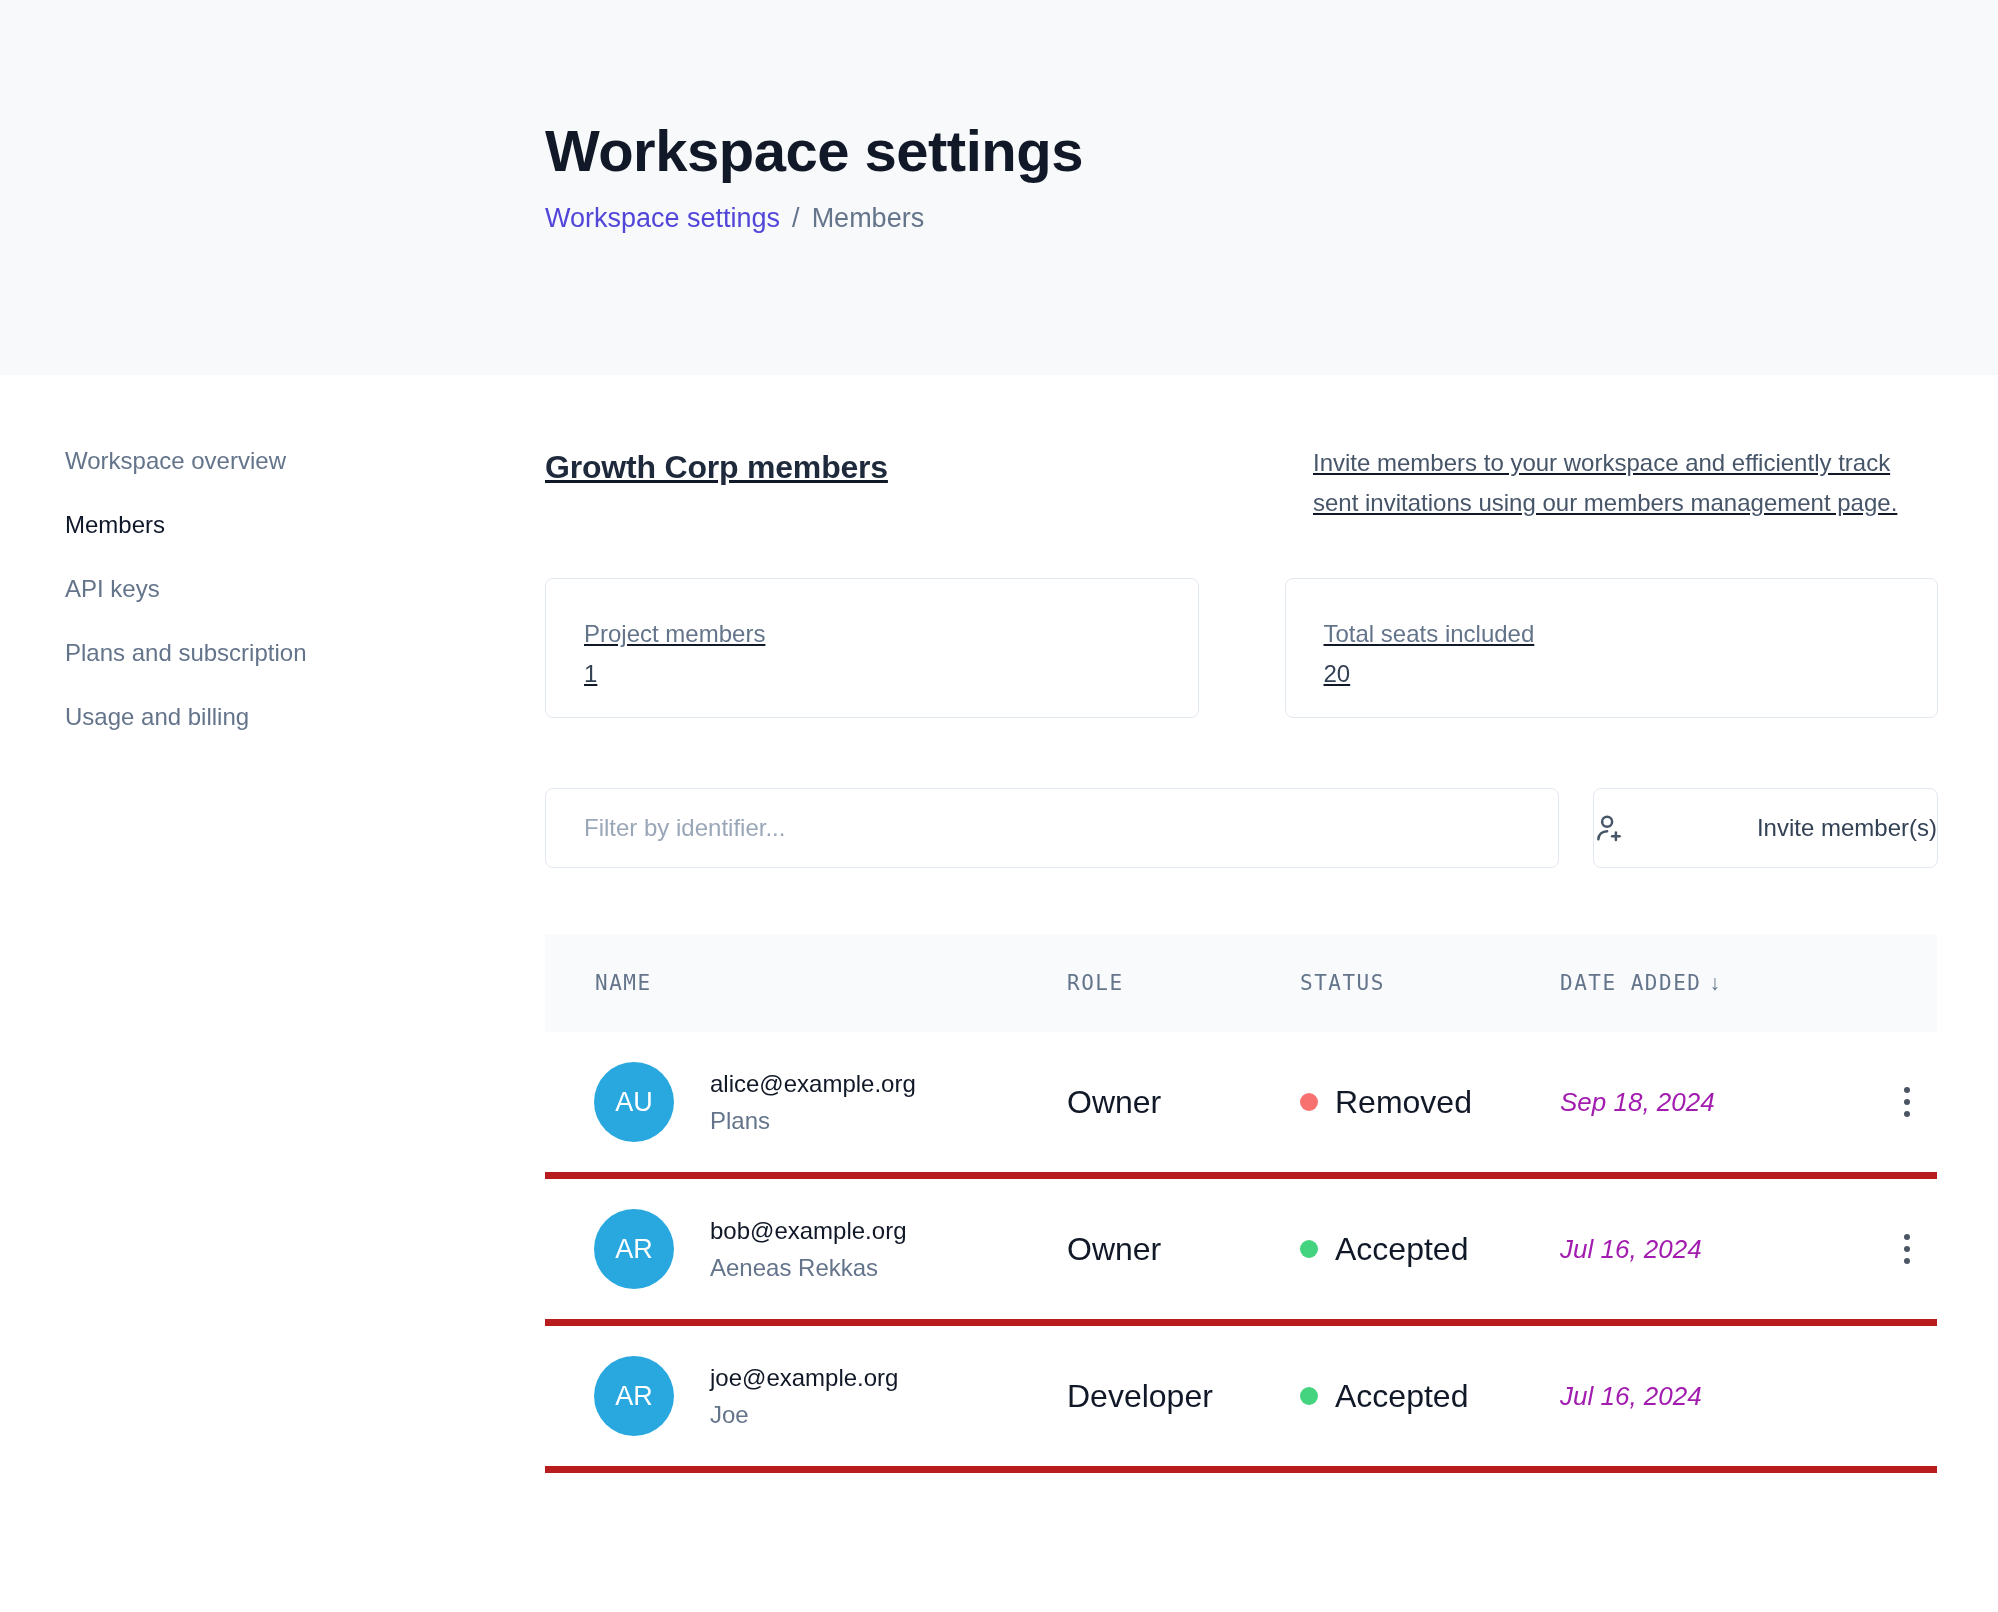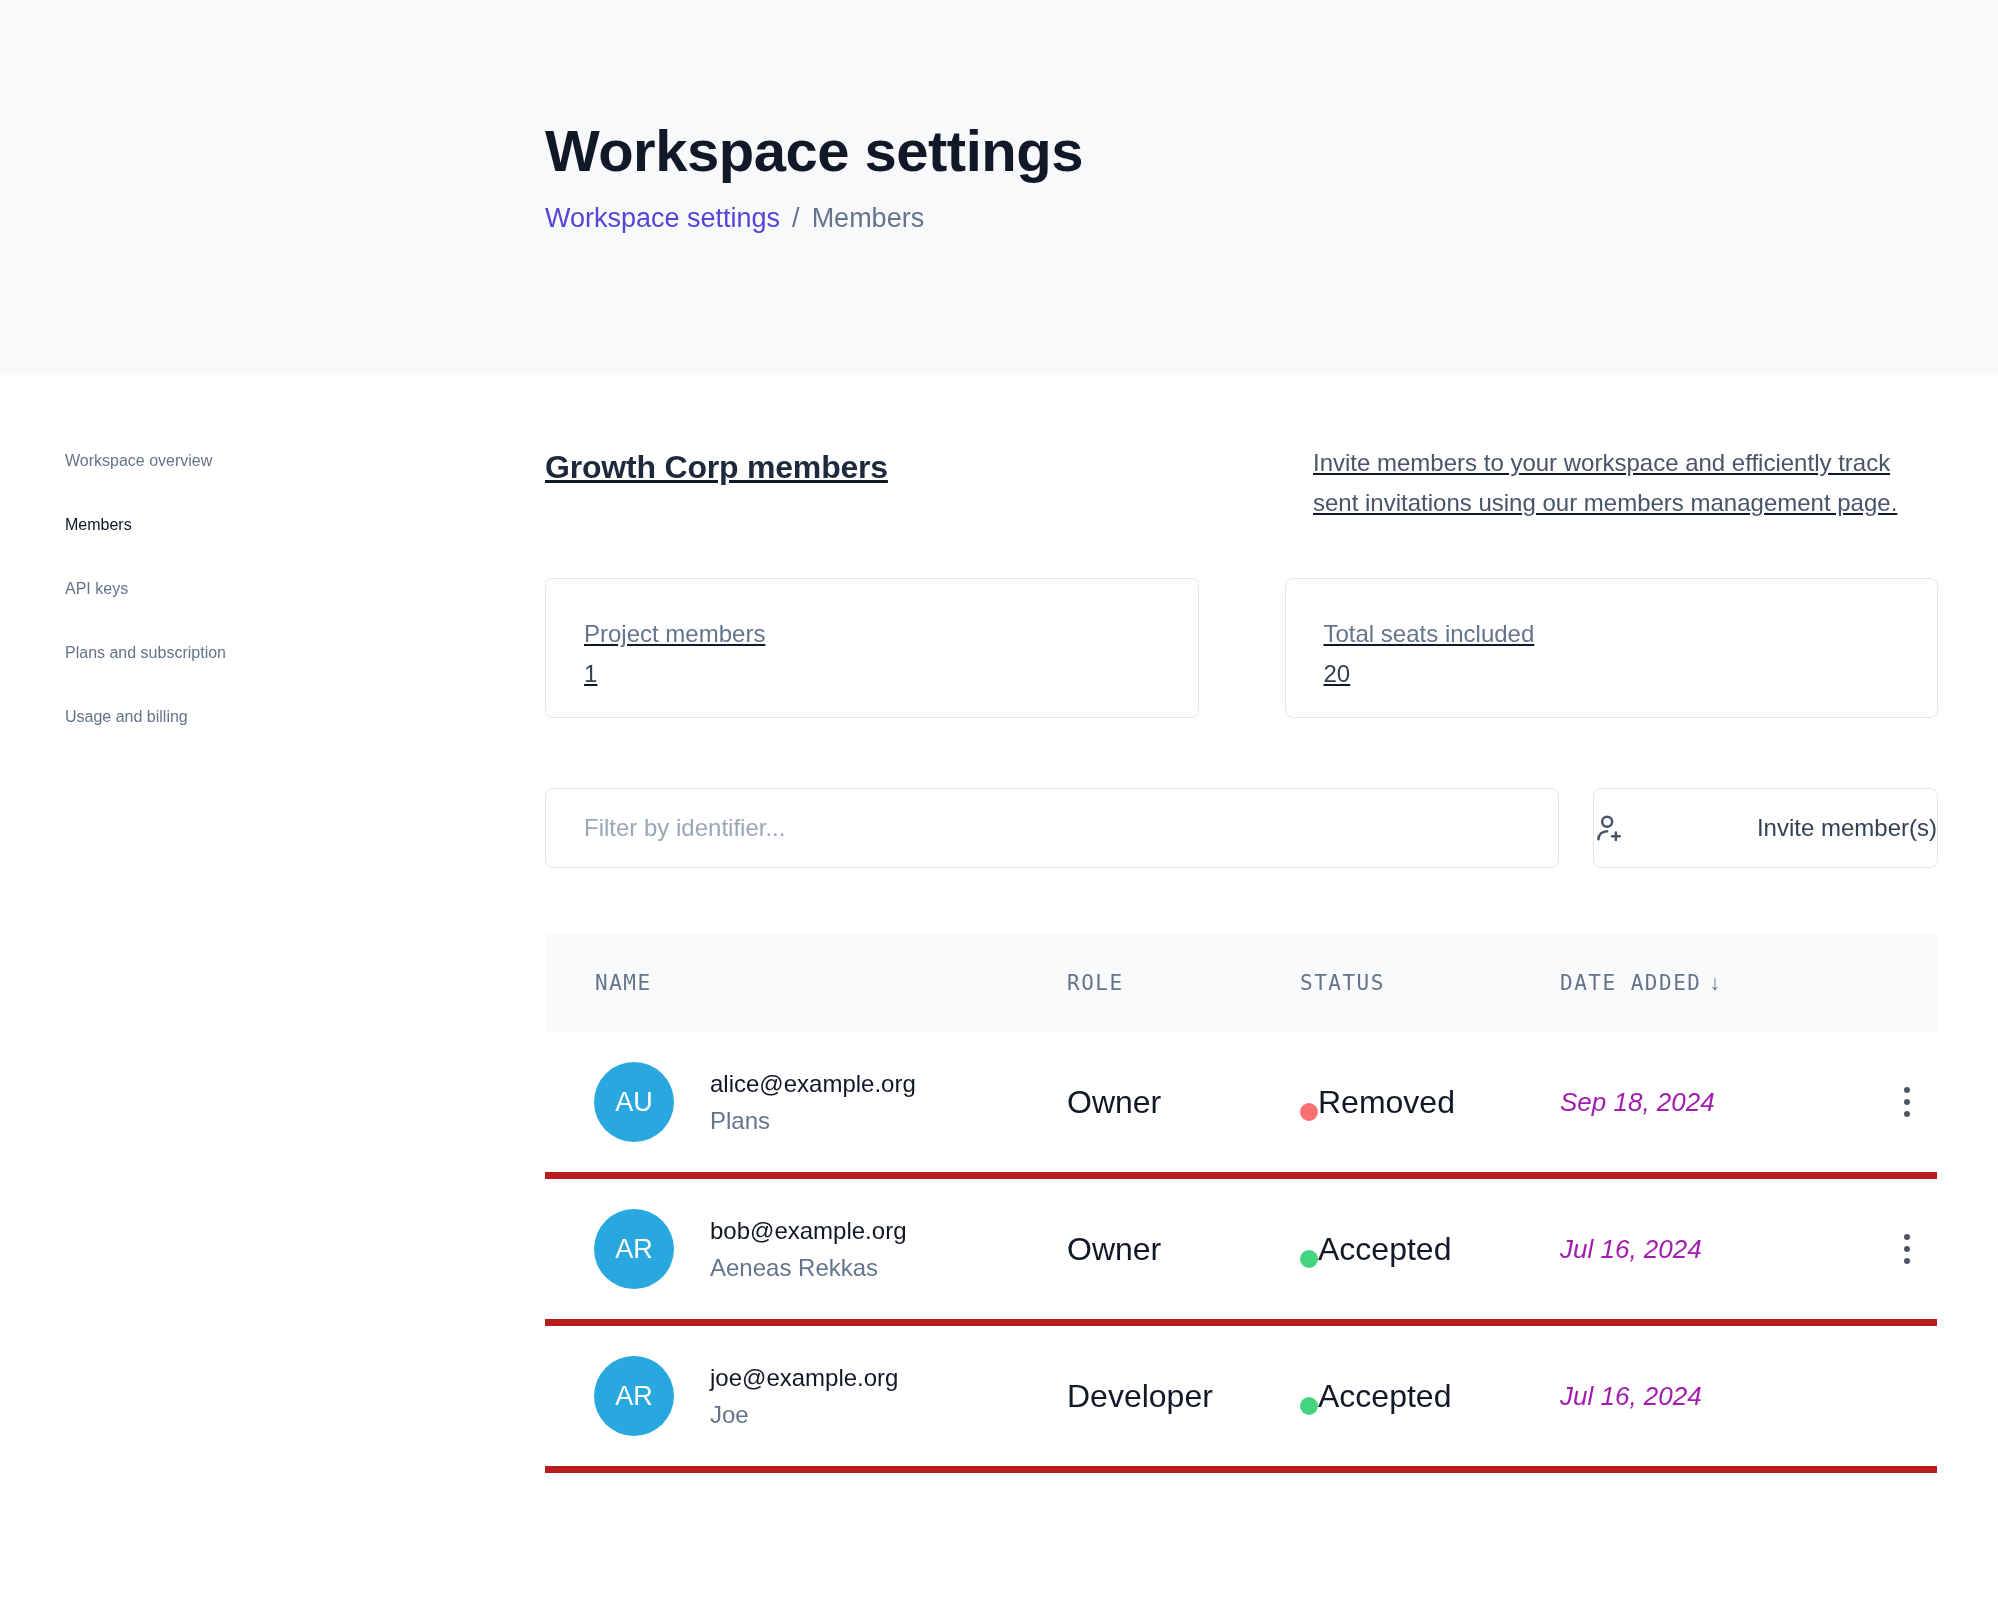--- a/index.html
+++ b/index.html
@@ -38,21 +38,21 @@
   .breadcrumb .bc-sep, .breadcrumb .bc-current { color: #64748b; }
 
   
   .layout { display: flex; }
   .sidebar {
     width: 545px;
     padding: 74px 0 0 65px;
     flex-shrink: 0;
   }
   .side-item {
-    font-size: 16px;
+    font-size: 24px;
     color: #64748b;
     margin-bottom: 40px;
     line-height: 24px;
     cursor: pointer;
     width: fit-content;
   }
   .side-item.active { color: #0f172a; }
 
   .main {
     width: 1393px;
@@ -151,21 +151,21 @@
     font-size: 27px;
     display: flex;
     align-items: center;
     justify-content: center;
     flex-shrink: 0;
   }
   .who { margin-left: 36px; }
   .who .email { font-size: 24px; font-weight: 500; color: #111827; }
   .who .uname { font-size: 24px; color: #64748b; margin-top: 9px; }
   .cell-role, .cell-status-text { font-size: 32px; color: #111827; }
-  .cell-status { display: flex; align-items: flex-end; }
+  .cell-status { display: flex; align-items: center; gap: 17px; }
   .status-dot { width: 18px; height: 18px; border-radius: 50%; flex-shrink: 0; }
   .cell-date { font-size: 26px; color: #a21caf; font-style: italic; }
   .cell-actions { display: flex; justify-content: center; }
   .kebab {
     display: flex;
     flex-direction: column;
     gap: 6px;
     padding: 8px;
     cursor: pointer;
     background: none;

